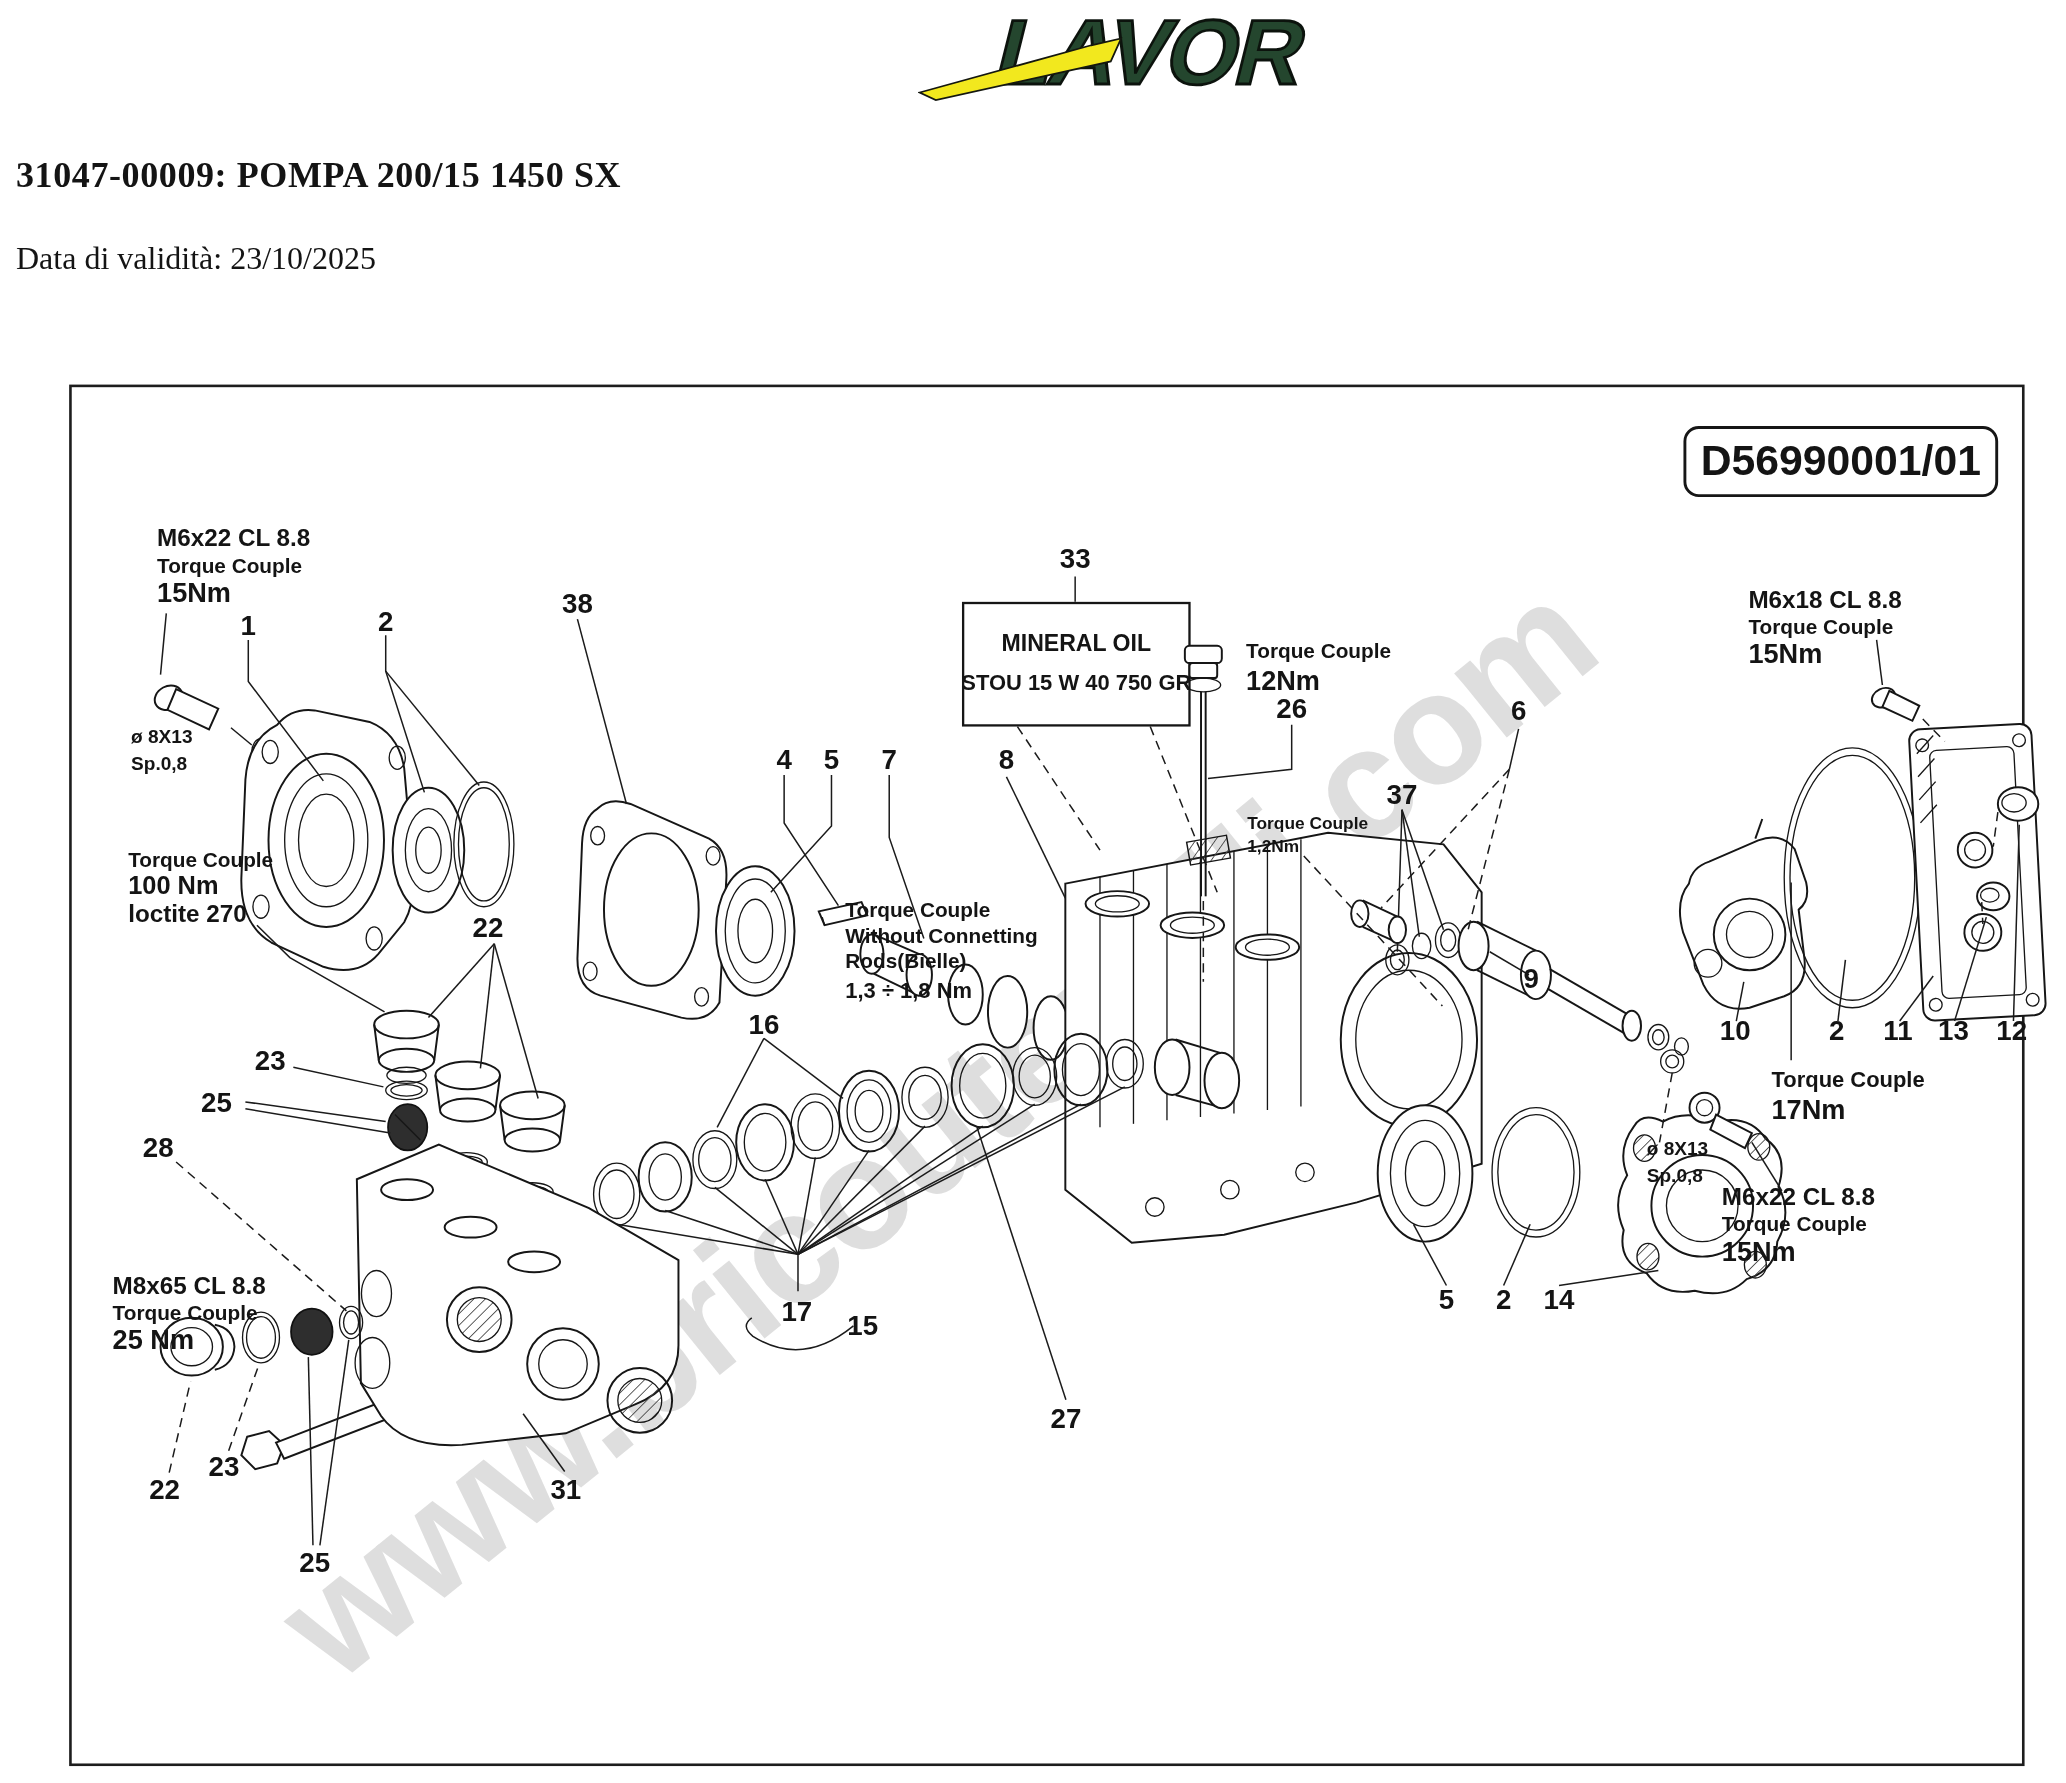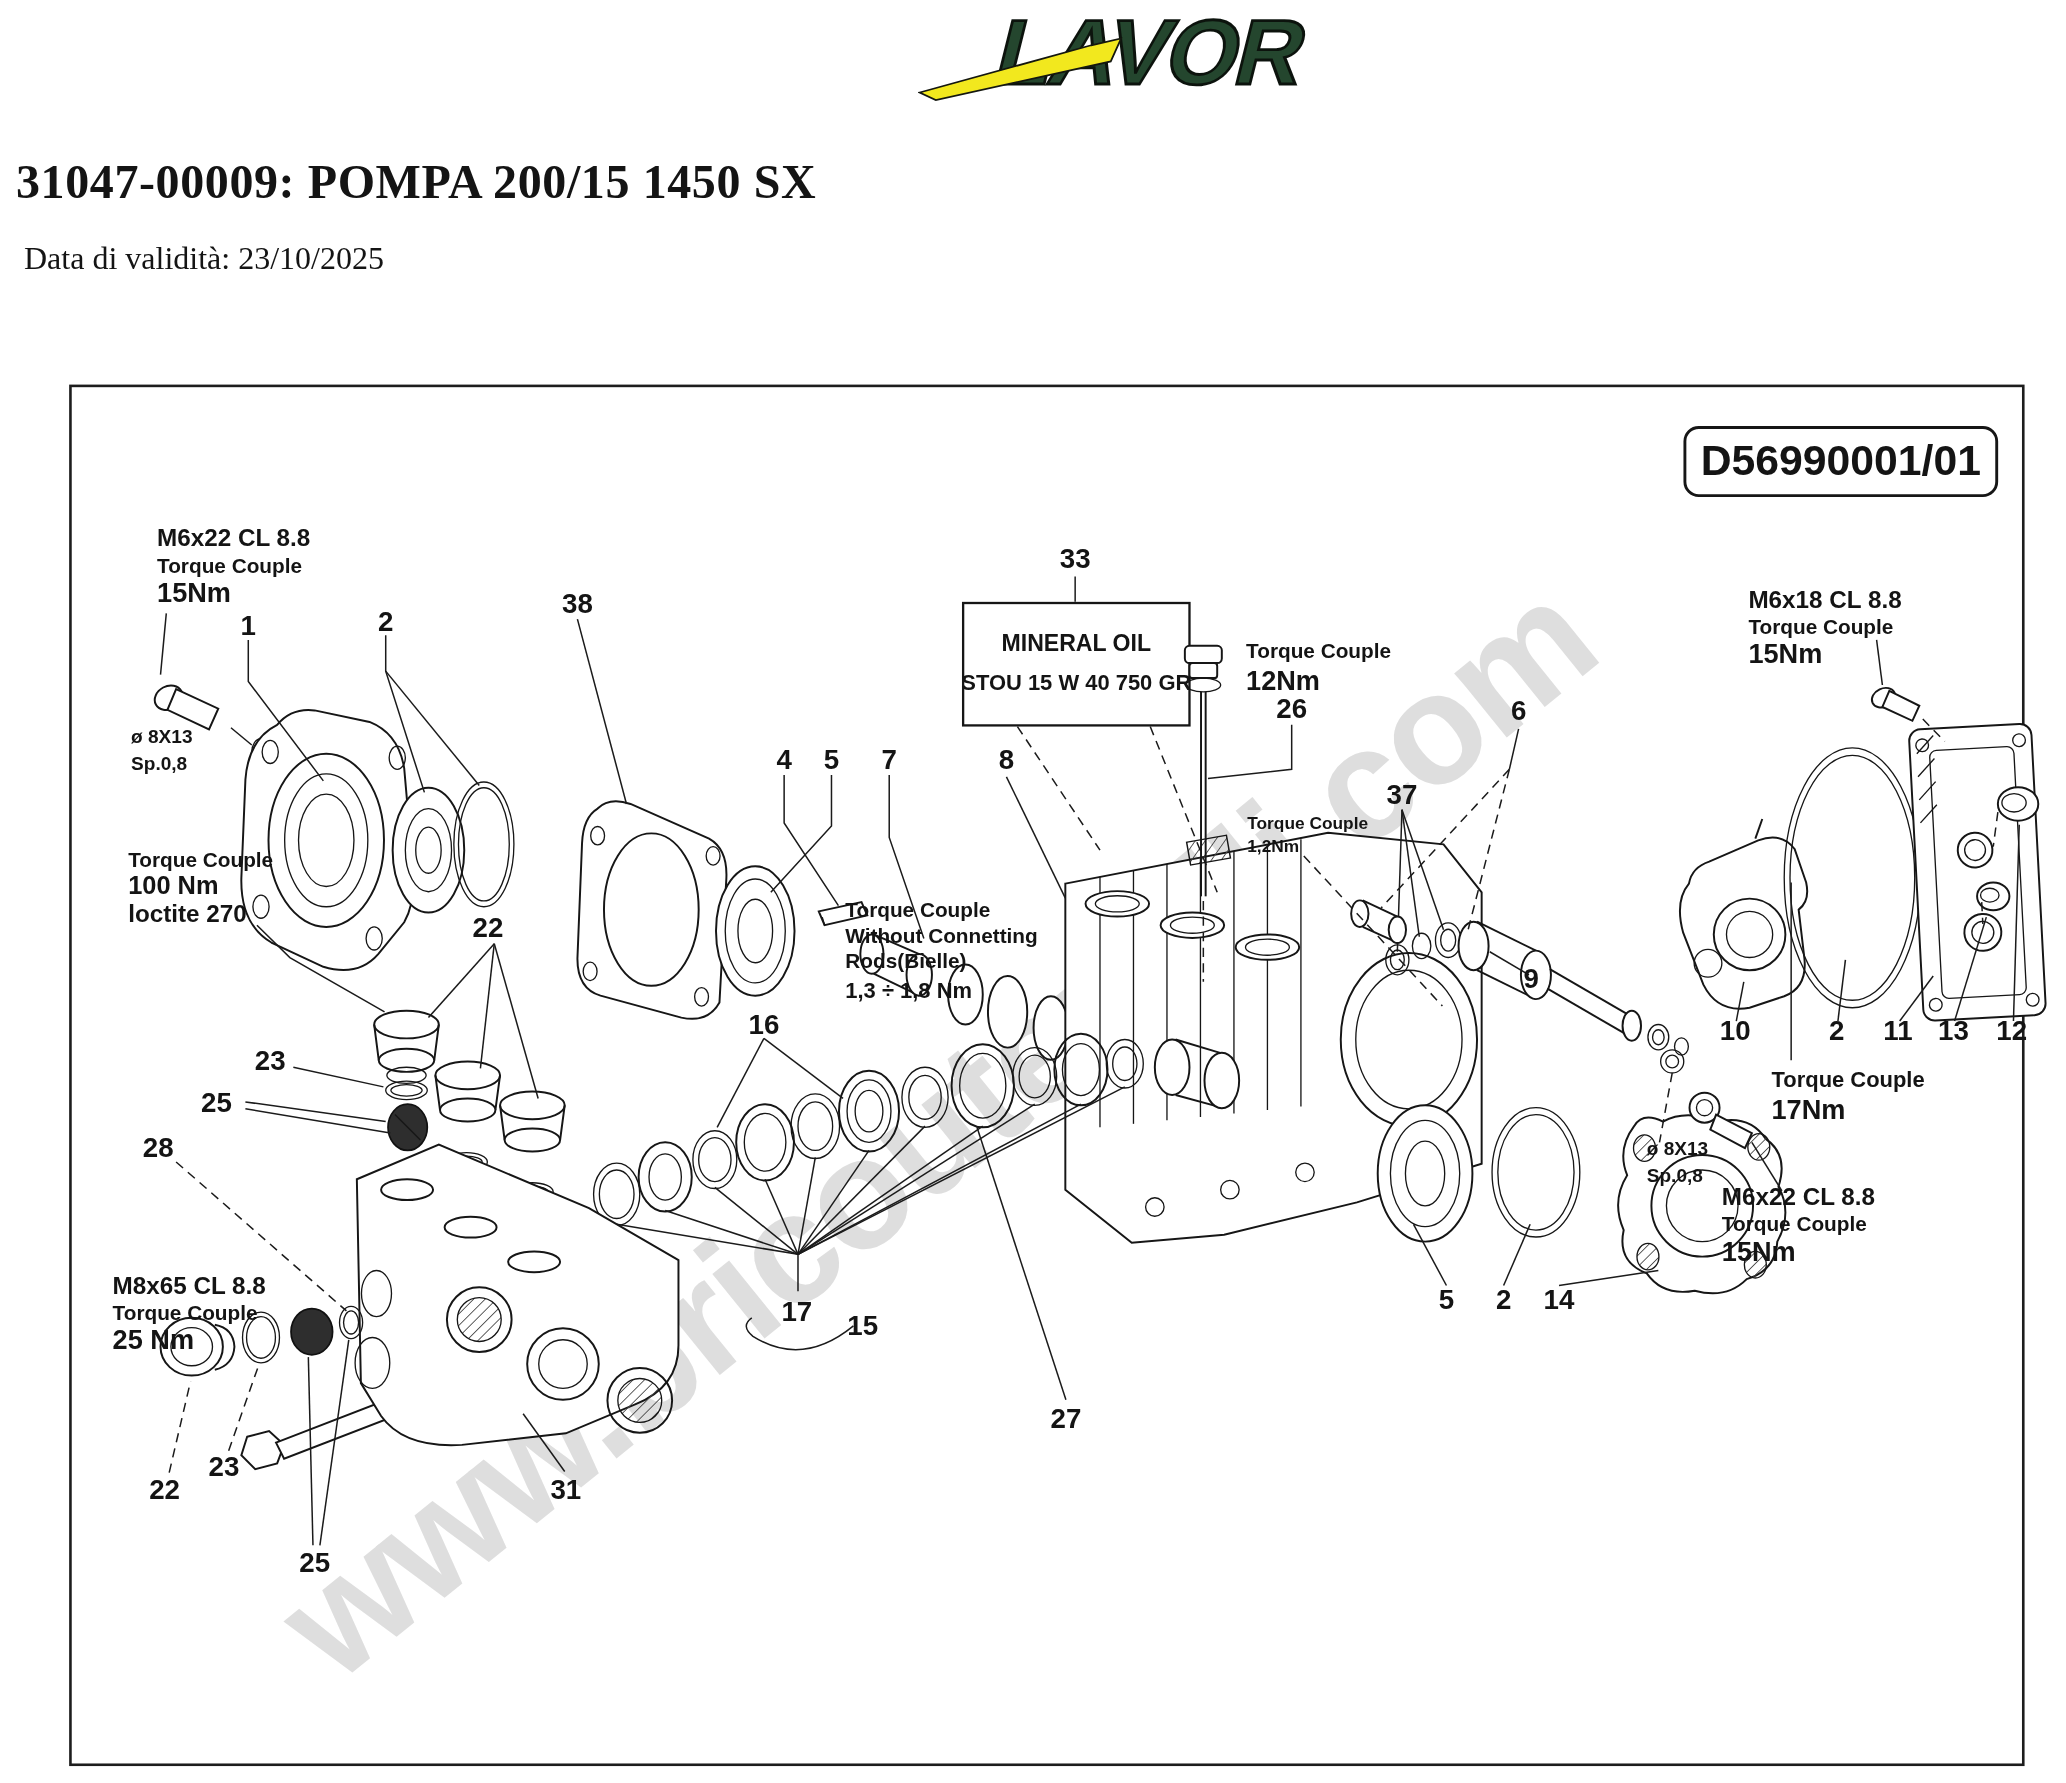--- a/index.html
+++ b/index.html
@@ -1,20 +1,20 @@
 <!DOCTYPE html>
 <html style="font-size:9.2px"><head>
 <meta charset="utf-8">
 <style>
   html,body{margin:0;padding:0;background:#ffffff;}
   #page{position:relative;width:2066px;height:1784px;background:#fff;overflow:hidden;
         font-family:"Liberation Sans",sans-serif;color:#141414;}
   .sertitle{position:absolute;left:16px;top:154px;font-family:"Liberation Serif",serif;
-            font-weight:bold;font-size:48px;letter-spacing:0.6px;}
-  .serdate{position:absolute;left:24px;top:240px;font-family:"Liberation Serif",serif;
+            font-weight:bold;font-size:36px;letter-spacing:0.6px;}
+  .serdate{position:absolute;left:16px;top:240px;font-family:"Liberation Serif",serif;
            font-size:32px;}
   svg text{font-family:"Liberation Sans",sans-serif;fill:#141414;}
   .ann{font-size:38px;font-weight:600;}
   .annbig{font-size:47px;font-weight:700;}
   .annsm{font-size:33px;font-weight:600;}
   .pn{font-size:48px;font-weight:700;text-anchor:middle;}
   .ln{stroke:#1b1b1b;stroke-width:2.6;fill:none;}
   .lnd{stroke:#1b1b1b;stroke-width:2.6;fill:none;stroke-dasharray:16 11;}
   .sh{stroke:#161616;stroke-width:3.4;fill:none;}
   .shw{stroke:#161616;stroke-width:3.4;fill:#ffffff;}

